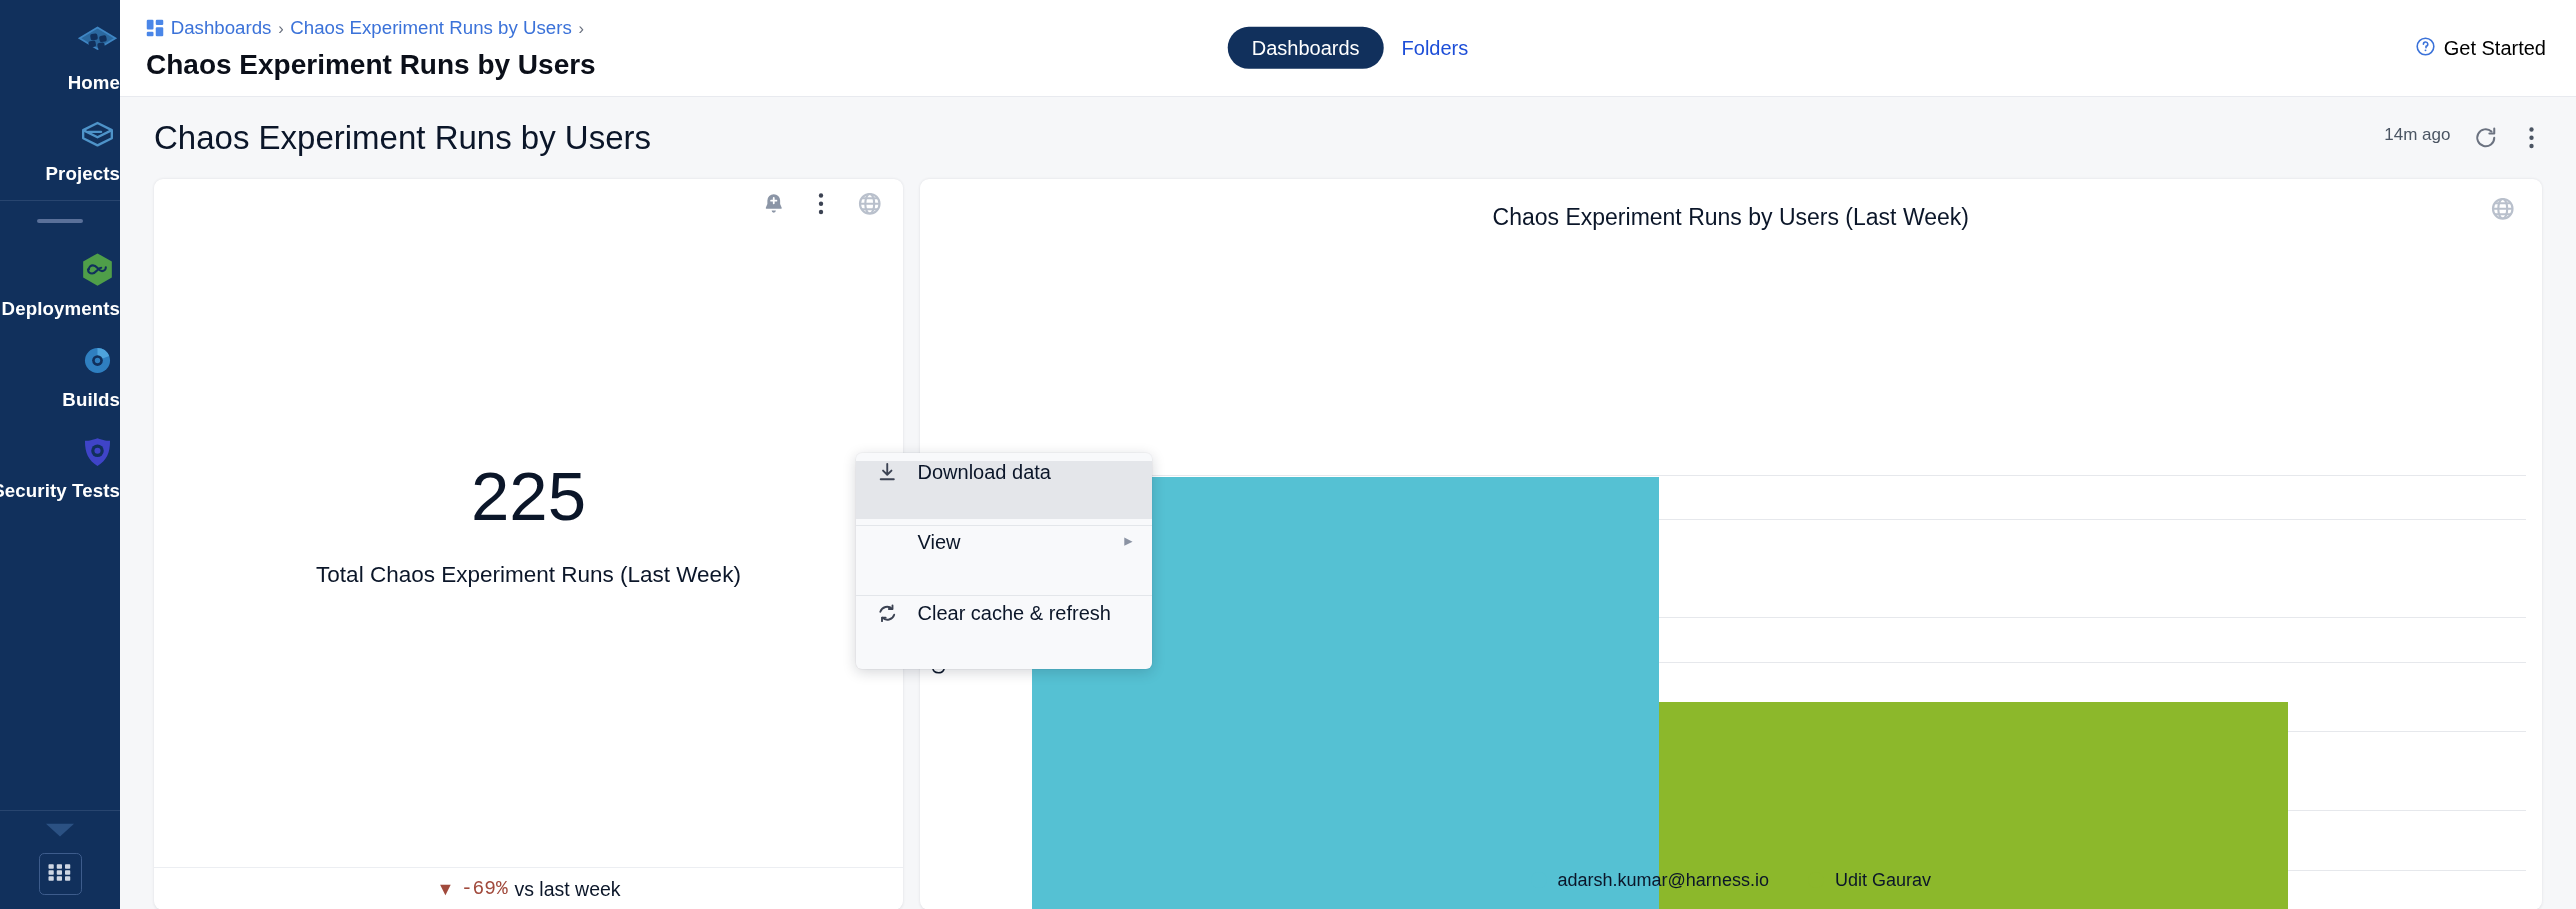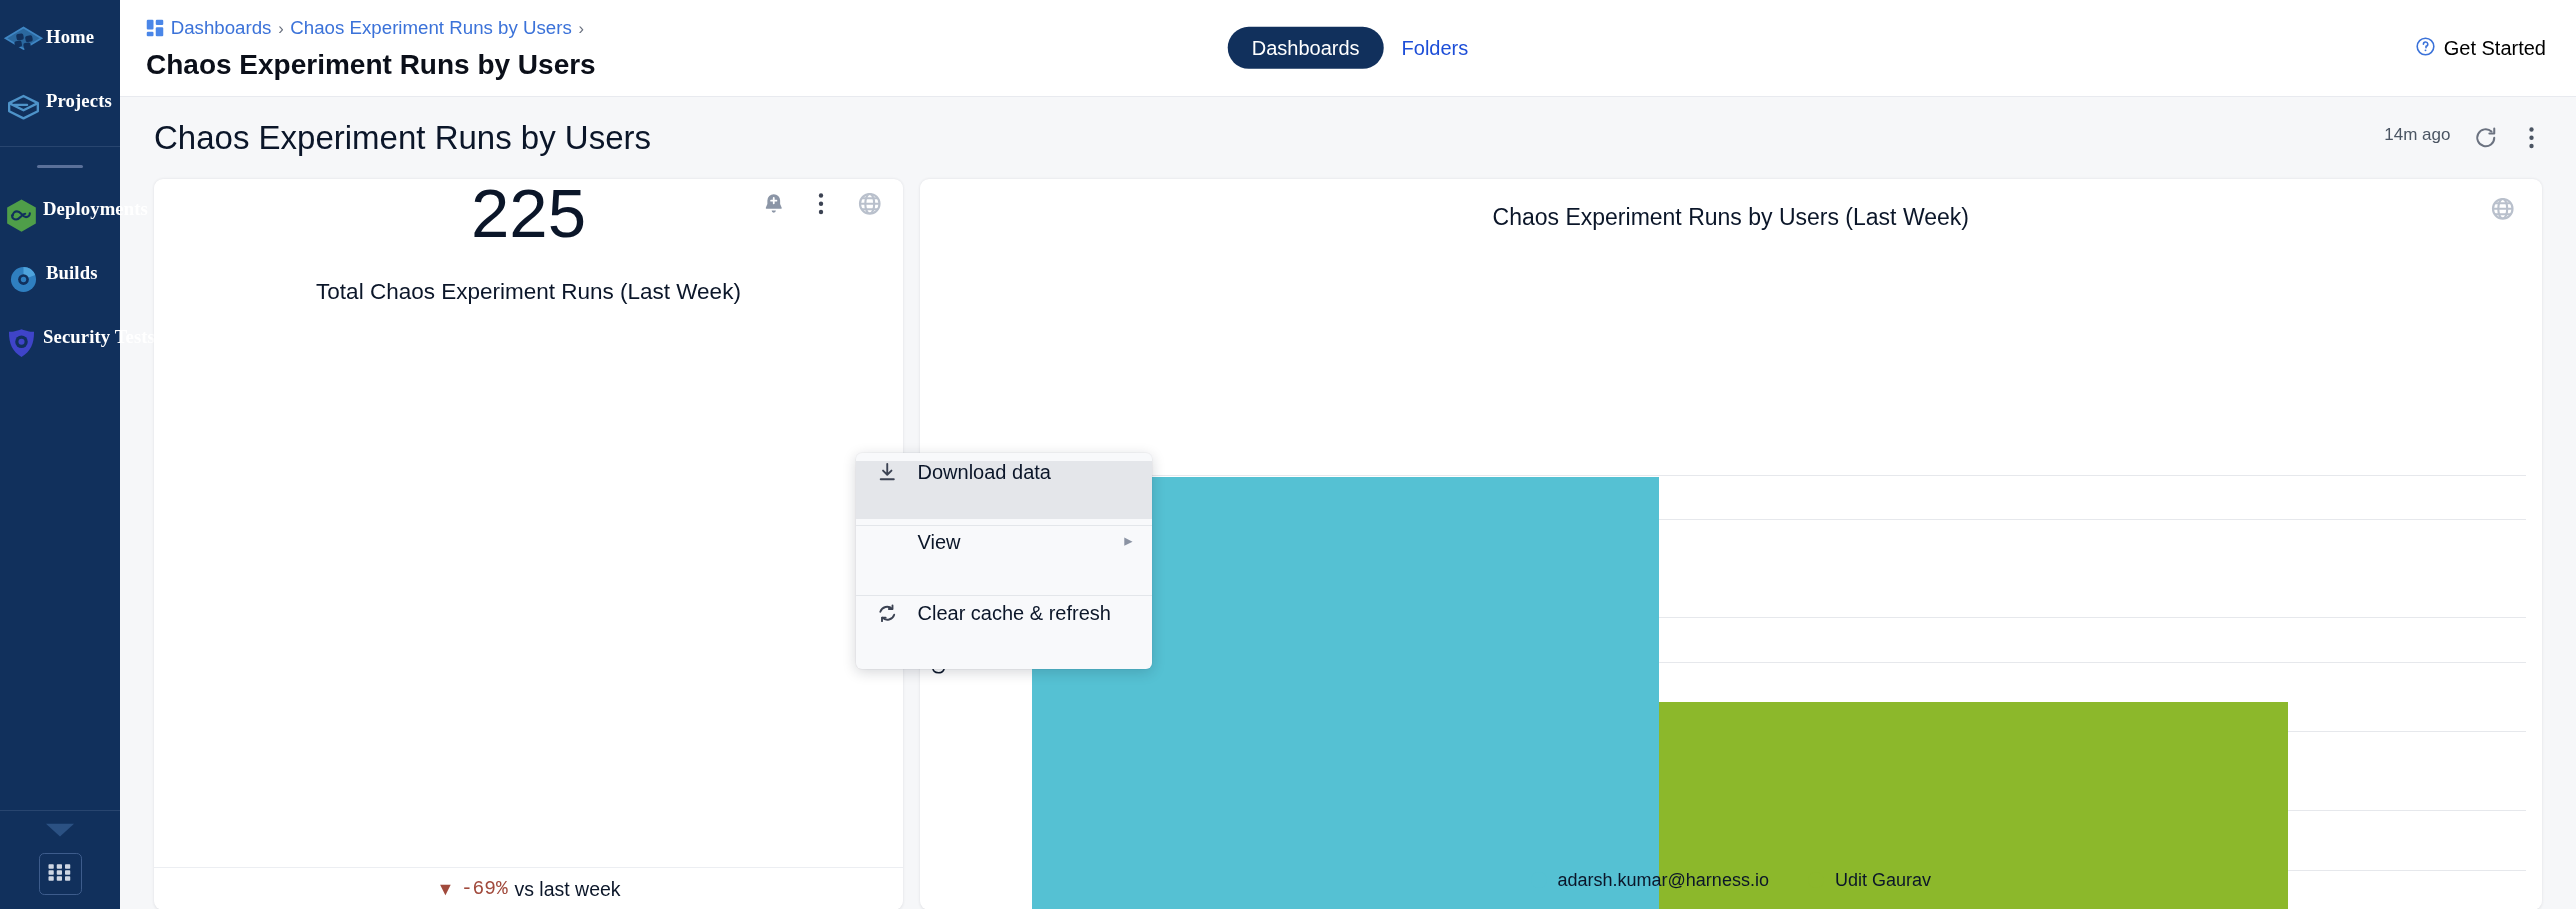--- a/index.html
+++ b/index.html
@@ -16,24 +16,23 @@
   
   .rail {
     width: 120px; flex: 0 0 120px;
     background: #11305c;
     display: flex; flex-direction: column; align-items: center;
     padding-top: 10.5px;
     position: relative;
   }
   .rail-item {
     width: 120px;
-    display: flex; align-items: flex-start;
+    display: flex; flex-direction: column; align-items: flex-end;
     padding: 10.5px 0 7.5px 0;
     cursor: pointer;
-    font-family: Liberation Serif, serif;
   }
   .rail-item .ico { width: 46px; height: 46px; display:flex; align-items:center; justify-content:center; }
   .rail-item .lbl {
     color: #ffffff; font-size: 18.7px; font-weight: 700;
     margin-top: 5.2px; letter-spacing: 0.1px; white-space: nowrap;
   }
   .rail-sep-line { width: 120px; height: 0.7px; background: #28456f; margin: 7.5px 0 0 0; }
   .rail-dash { width: 46px; height: 3.7px; background: #5a7099; border-radius: 2.2px; margin: 18px 0 13.5px 0; }
   .rail-bottom {
     position: absolute; bottom: 0; left: 0; width: 120px;
@@ -101,21 +100,21 @@
 
   .tile-tools {
     position: absolute; top: 12px; right: 21px;
     display: flex; align-items: center; gap: 22.5px;
   }
   .tile-tools .icon-btn { width: 25.5px; height: 25.5px; }
 
   
   .bignum-wrap {
     height: 100%;
-    display: flex; flex-direction: column; align-items: center; 
+    display: flex; flex-direction: column; align-items: center; justify-content: center;
     padding-bottom: 40px;
   }
   .bignum { font-size: 69px; color: #0b1629; line-height: 1; font-weight: 400; }
   .bignum-cap { font-size: 22.5px; color: #0b1629; margin-top: 31px; }
   .tile-footer {
     position: absolute; left: 0; right: 0; bottom: 0;
     height: 43px; border-top: 0.7px solid #eceef2;
     display: flex; align-items: center; justify-content: center;
     font-size: 19.5px; color: #0b1629; gap: 6.7px;
   }

